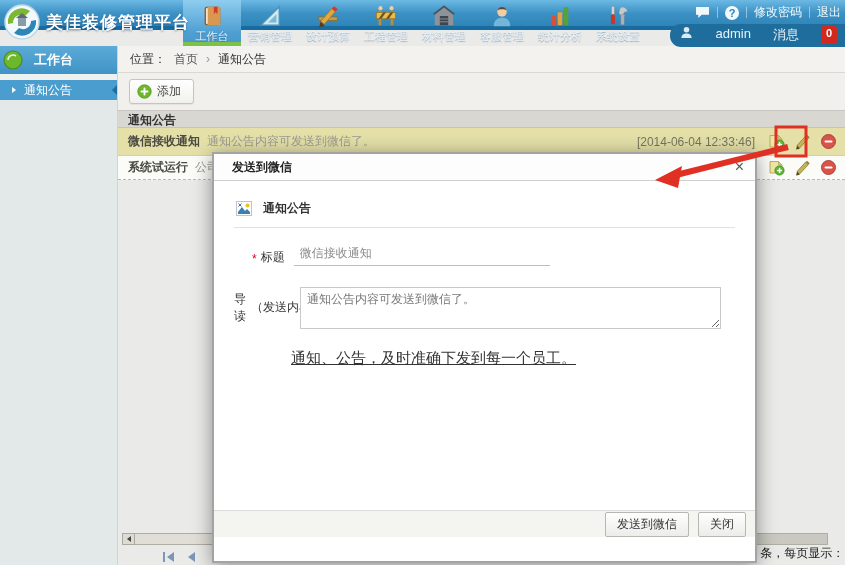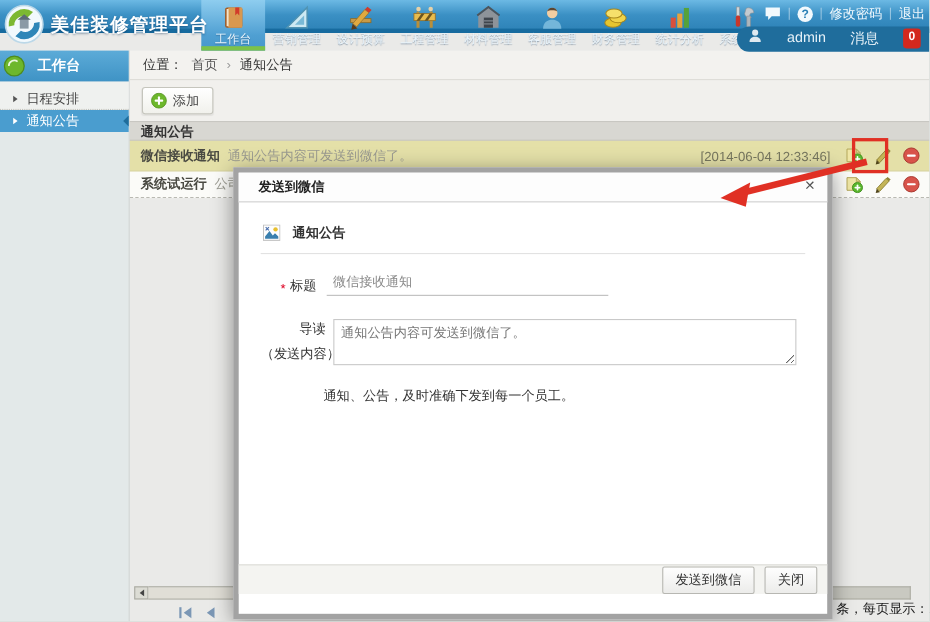--- a/index.html
+++ b/index.html
@@ -62,36 +62,36 @@
   .hscroll { position:absolute; left:4px; bottom:20px; width:706px; height:12px; display:flex; }
   .hs-btn { width:13px; height:12px; background:#dcdcd4; border:1px solid #a9a9a0; display:flex; align-items:center; justify-content:center; cursor:pointer; }
   .hs-btn .tri-l { width:0; height:0; border-right:4px solid #444; border-top:3px solid transparent; border-bottom:3px solid transparent; }
   .hs-track { flex:1; background:#c9c9c1; border:1px solid #aeaea5; border-left:none; position:relative; }
   .hs-thumb { position:absolute; left:0; top:0; bottom:0; width:178px; background:#e0ded6; border-right:1px solid #9a9a90; cursor:grab; }
   .pager { position:absolute; left:44px; bottom:2px; display:flex; align-items:center; gap:8px; }
   .pg-ic { width:14px; height:12px; cursor:pointer; }
   .summary { position:absolute; right:-6px; bottom:3px; font-size:12px; color:#222; white-space:nowrap; }
 
   
-  .modal { position:absolute; left:212px; top:152px; width:545px; height:411px; background:#fff; border:5px solid #a3a3a3; box-shadow:0 3px 18px rgba(0,0,0,.4); z-index:40; }
+  .modal { position:absolute; left:212px; top:152px; width:545px; height:411px; background:#fff; border:2px solid #a3a3a3; box-shadow:0 3px 18px rgba(0,0,0,.4); z-index:40; }
   .m-titlebar { height:27px; border-bottom:1px solid #cfcfcf; background:#fdfdfd; display:flex; align-items:center; padding:0 11px 0 18px; }
   .m-title { font-size:12px; font-weight:bold; color:#222; }
   .m-close { margin-left:auto; font-size:16px; color:#555; line-height:16px; cursor:pointer; }
   .m-body { padding:10px 20px 0 20px; position:relative; height:356px; }
   .m-section { display:flex; align-items:center; gap:11px; padding:9px 2px 10px 2px; border-bottom:1px solid #e2e2e2; }
   .m-section-title { font-size:12px; font-weight:bold; color:#333; }
   .m-field-title { margin:17px 0 0 18px; font-size:12px; color:#333; display:flex; align-items:flex-end; }
   .req { color:#d02; margin-right:4px; }
   .fv-underline { display:inline-block; width:256px; color:#8a8a8a; border-bottom:1px solid #bdbdbd; padding:0 4px 3px 6px; margin-left:9px; }
   .m-intro { display:flex; margin:21px 0 0 0; }
-  .m-intro-labels { width:64px; display:flex; flex-direction:column; justify-content:space-between; font-size:12px; color:#333; padding:1px 0 2px 0; }
+  .m-intro-labels { width:64px; display:flex; flex-direction:row; justify-content:space-between; font-size:12px; color:#333; padding:1px 0 2px 0;align-items:center; }
   .m-intro-labels .l1 { text-align:right; padding-right:5px; }
   .m-intro-labels .l2 { white-space:nowrap; }
   .m-textarea { width:421px; height:42px; border:1px solid #c9c9c9; font-size:12px; color:#777; padding:3px 6px; resize:both; font-family:"Liberation Sans","DejaVu Sans",sans-serif; margin-left:2px; }
-  .m-note { margin:20px 0 0 57px; font-size:12px; color:#333; }
+  .m-note { margin:20px 0 0 57px; font-size:15px; color:#333;text-decoration:underline; }
   .m-footer { position:absolute; left:0; right:0; bottom:0; height:27px; background:#f4f4f1; border-top:1px solid #dcdcd8; display:flex; align-items:center; justify-content:flex-end; gap:9px; padding-right:9px; }
   .m-btn { background:linear-gradient(#fefefe,#ececea); border:1px solid #b7b7b2; border-radius:2px; font-size:12px; color:#333; padding:3px 11px; min-width:48px; text-align:center; cursor:pointer; }
 
   
   .annotation { position:absolute; left:0; top:0; width:845px; height:565px; z-index:60; pointer-events:none; }
 </style>
 </head>
 <body>
 
 <div class="screen">
@@ -174,30 +174,20 @@
             <path d="M4 24 c0-6.5 4.5-9 9-9 s9 2.5 9 9 z" fill="#74b6da"></path>
             <circle cx="13" cy="8.5" r="5.2" fill="#f2cda2"></circle>
             <path d="M8 7 a5.2 5.2 0 0 1 10 0 c-1.5-1.8-8.5-1.8-10 0 z" fill="#5a4632"></path>
           </svg>
         </span>
         <span class="tlabel">客服管理</span>
       </div>
       <div class="tab">
         <span class="ticon">
           <svg width="24" height="24" viewBox="0 0 26 26">
-            <ellipse cx="10" cy="18" rx="8" ry="4.5" fill="#e6c52f" stroke="#a8871b"></ellipse>
-            <ellipse cx="15" cy="13.5" rx="8" ry="4.5" fill="#f0d44a" stroke="#a8871b"></ellipse>
-            <ellipse cx="11" cy="9" rx="8" ry="4.5" fill="#f6e06b" stroke="#a8871b"></ellipse>
-          </svg>
-        </span>
-        <span class="tlabel">财务管理</span>
-      </div>
-      <div class="tab">
-        <span class="ticon">
-          <svg width="24" height="24" viewBox="0 0 26 26">
             <rect x="4" y="13" width="5" height="10" fill="#d8503c"></rect>
             <rect x="10.5" y="9" width="5" height="14" fill="#e8a23a"></rect>
             <rect x="17" y="3.5" width="5" height="19.5" fill="#55a23a"></rect>
           </svg>
         </span>
         <span class="tlabel">统计分析</span>
       </div>
       <div class="tab">
         <span class="ticon">
           <svg width="24" height="24" viewBox="0 0 26 26">
@@ -237,21 +227,20 @@
 
   <aside class="sidebar">
     <div class="sb-header">
       <svg class="sb-logo" viewBox="0 0 20 20">
         <circle cx="10" cy="10" r="9" fill="#6db72c" stroke="#4e8c1d" stroke-width="1.2"></circle>
         <path d="M5 10 a5 5 0 0 1 8-4" stroke="#eaf6dd" stroke-width="1.6" fill="none"></path>
       </svg>
       <span>工作台</span>
     </div>
     <div class="sb-items">
-      <div class="sb-item"><span class="tri"></span><span>日程安排</span></div>
       <div class="sb-item selected"><span class="tri"></span><span>通知公告</span></div>
     </div>
   </aside>
 
   <main class="content">
     <div class="breadcrumb">
       <span class="b-bold">位置：</span>
       <span class="b-home">首页</span>
       <span class="b-sep">›</span>
       <span class="b-bold">通知公告</span>

